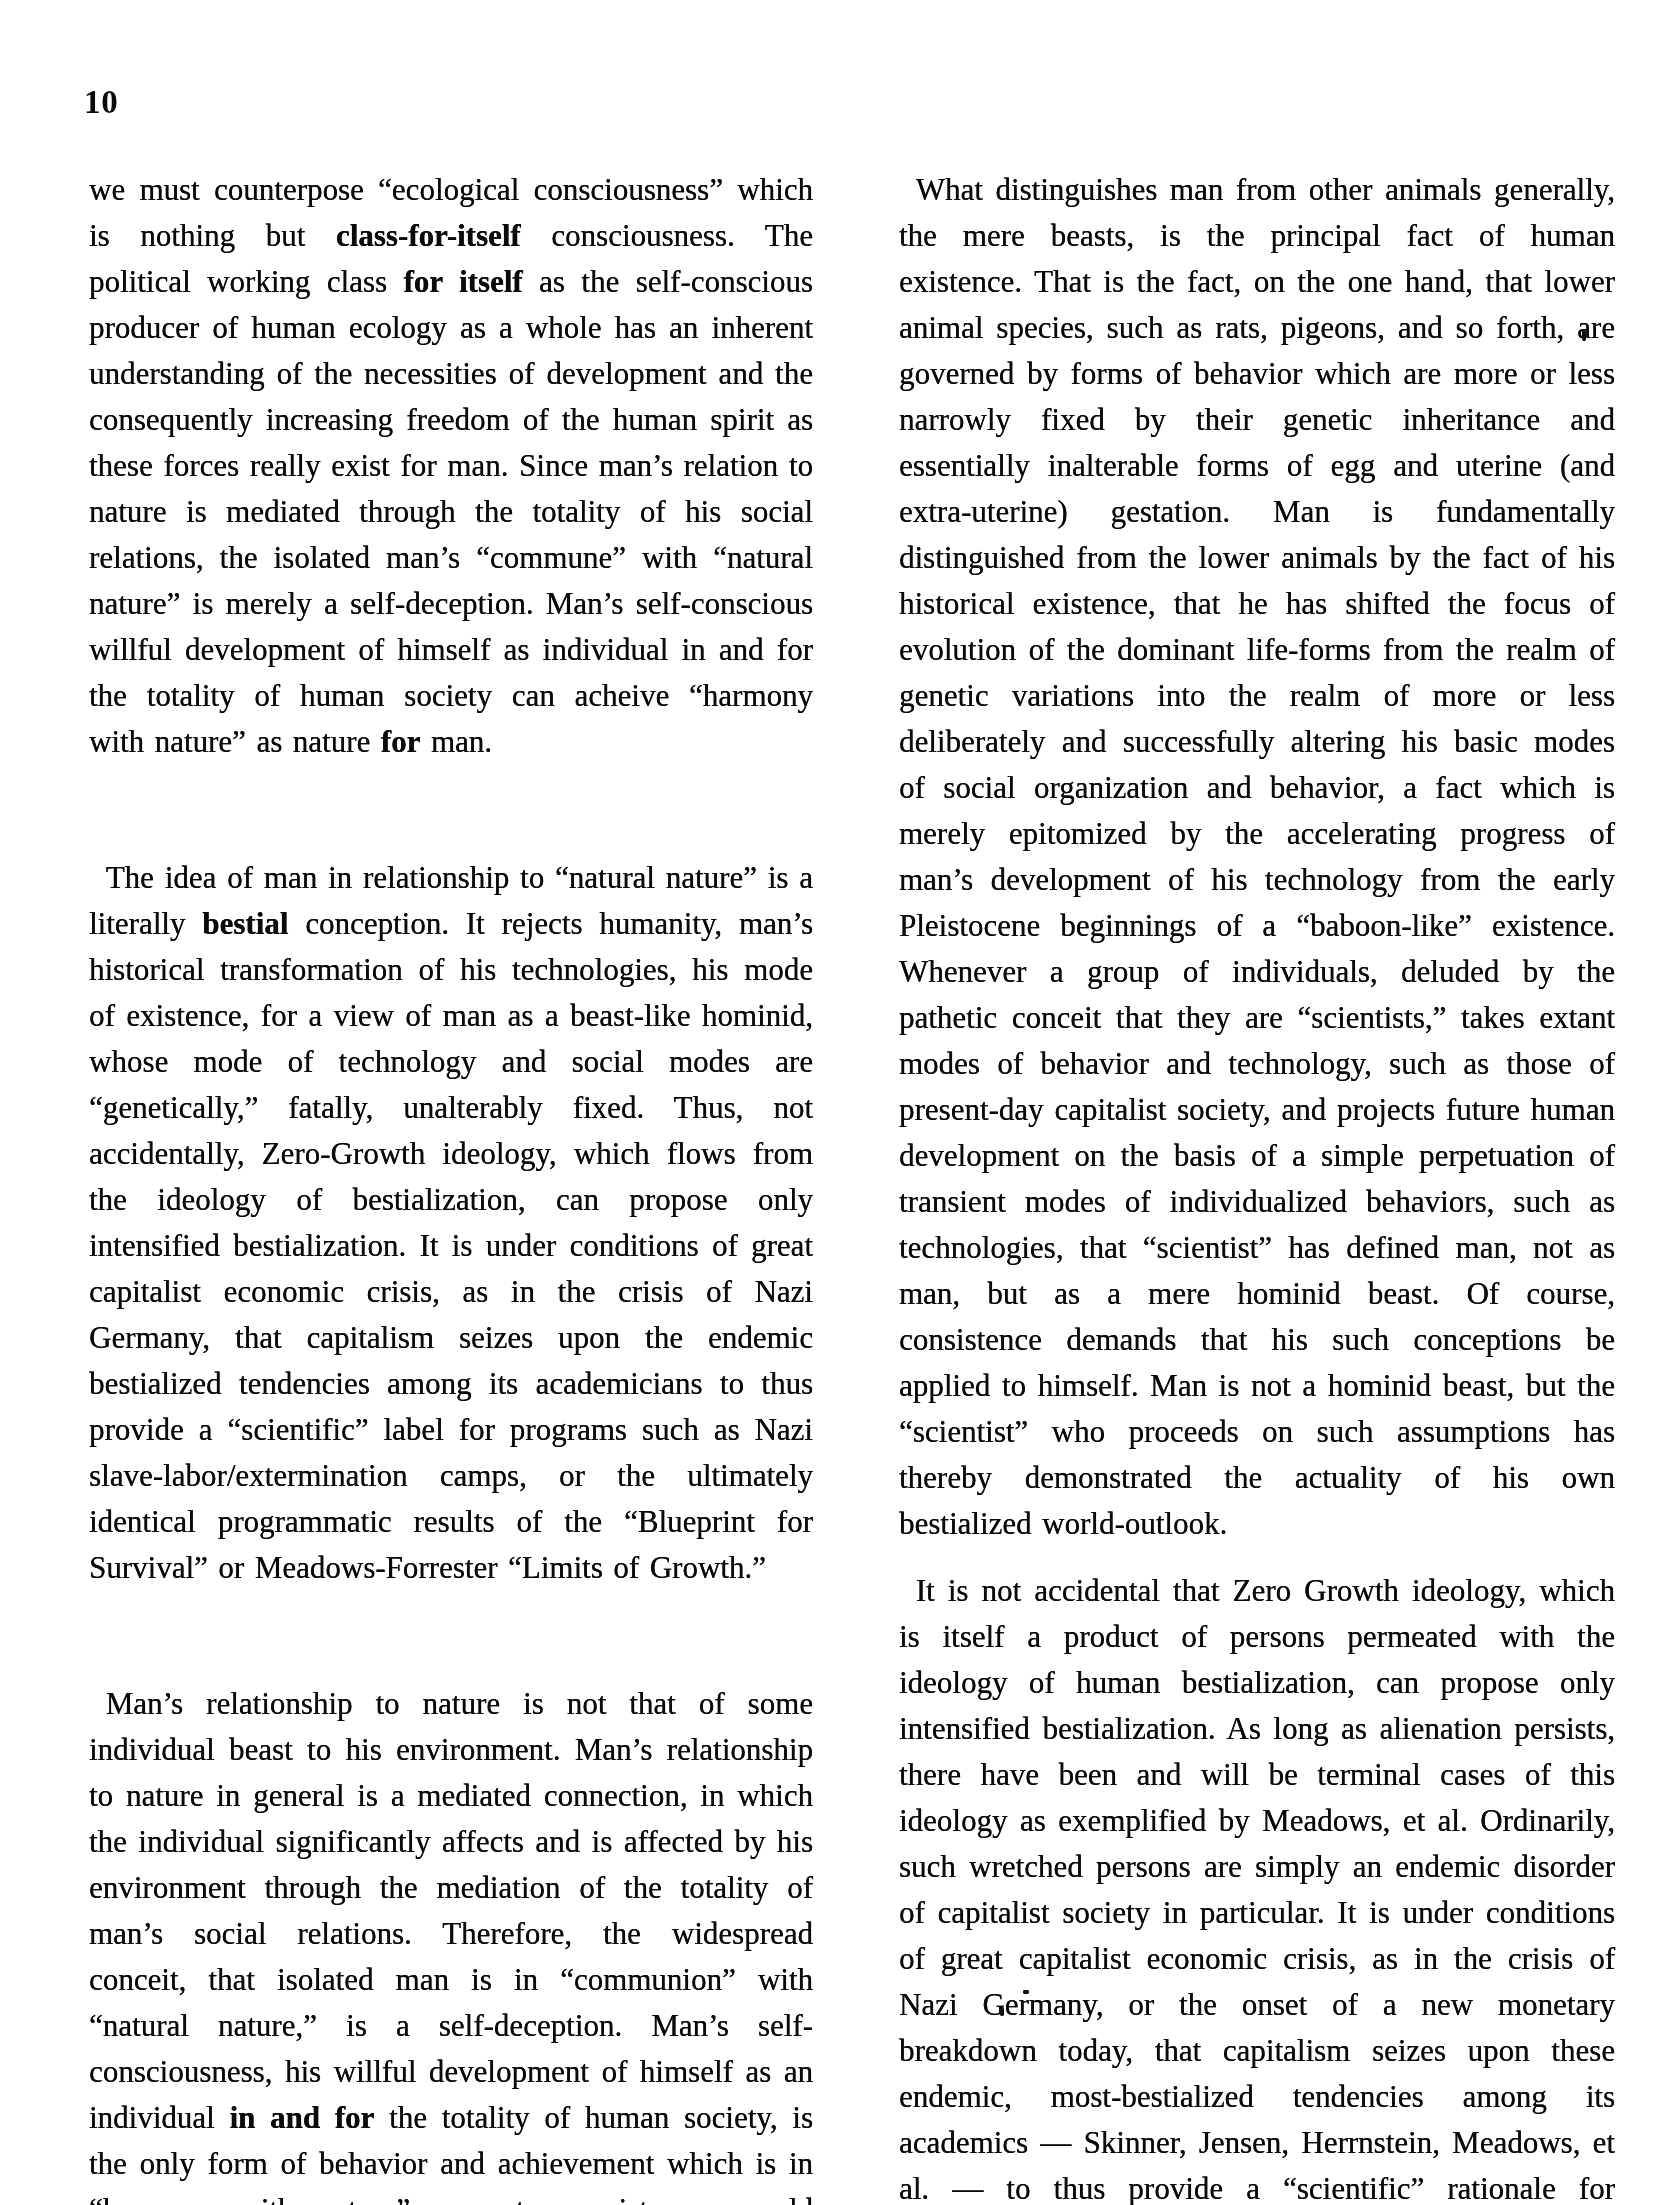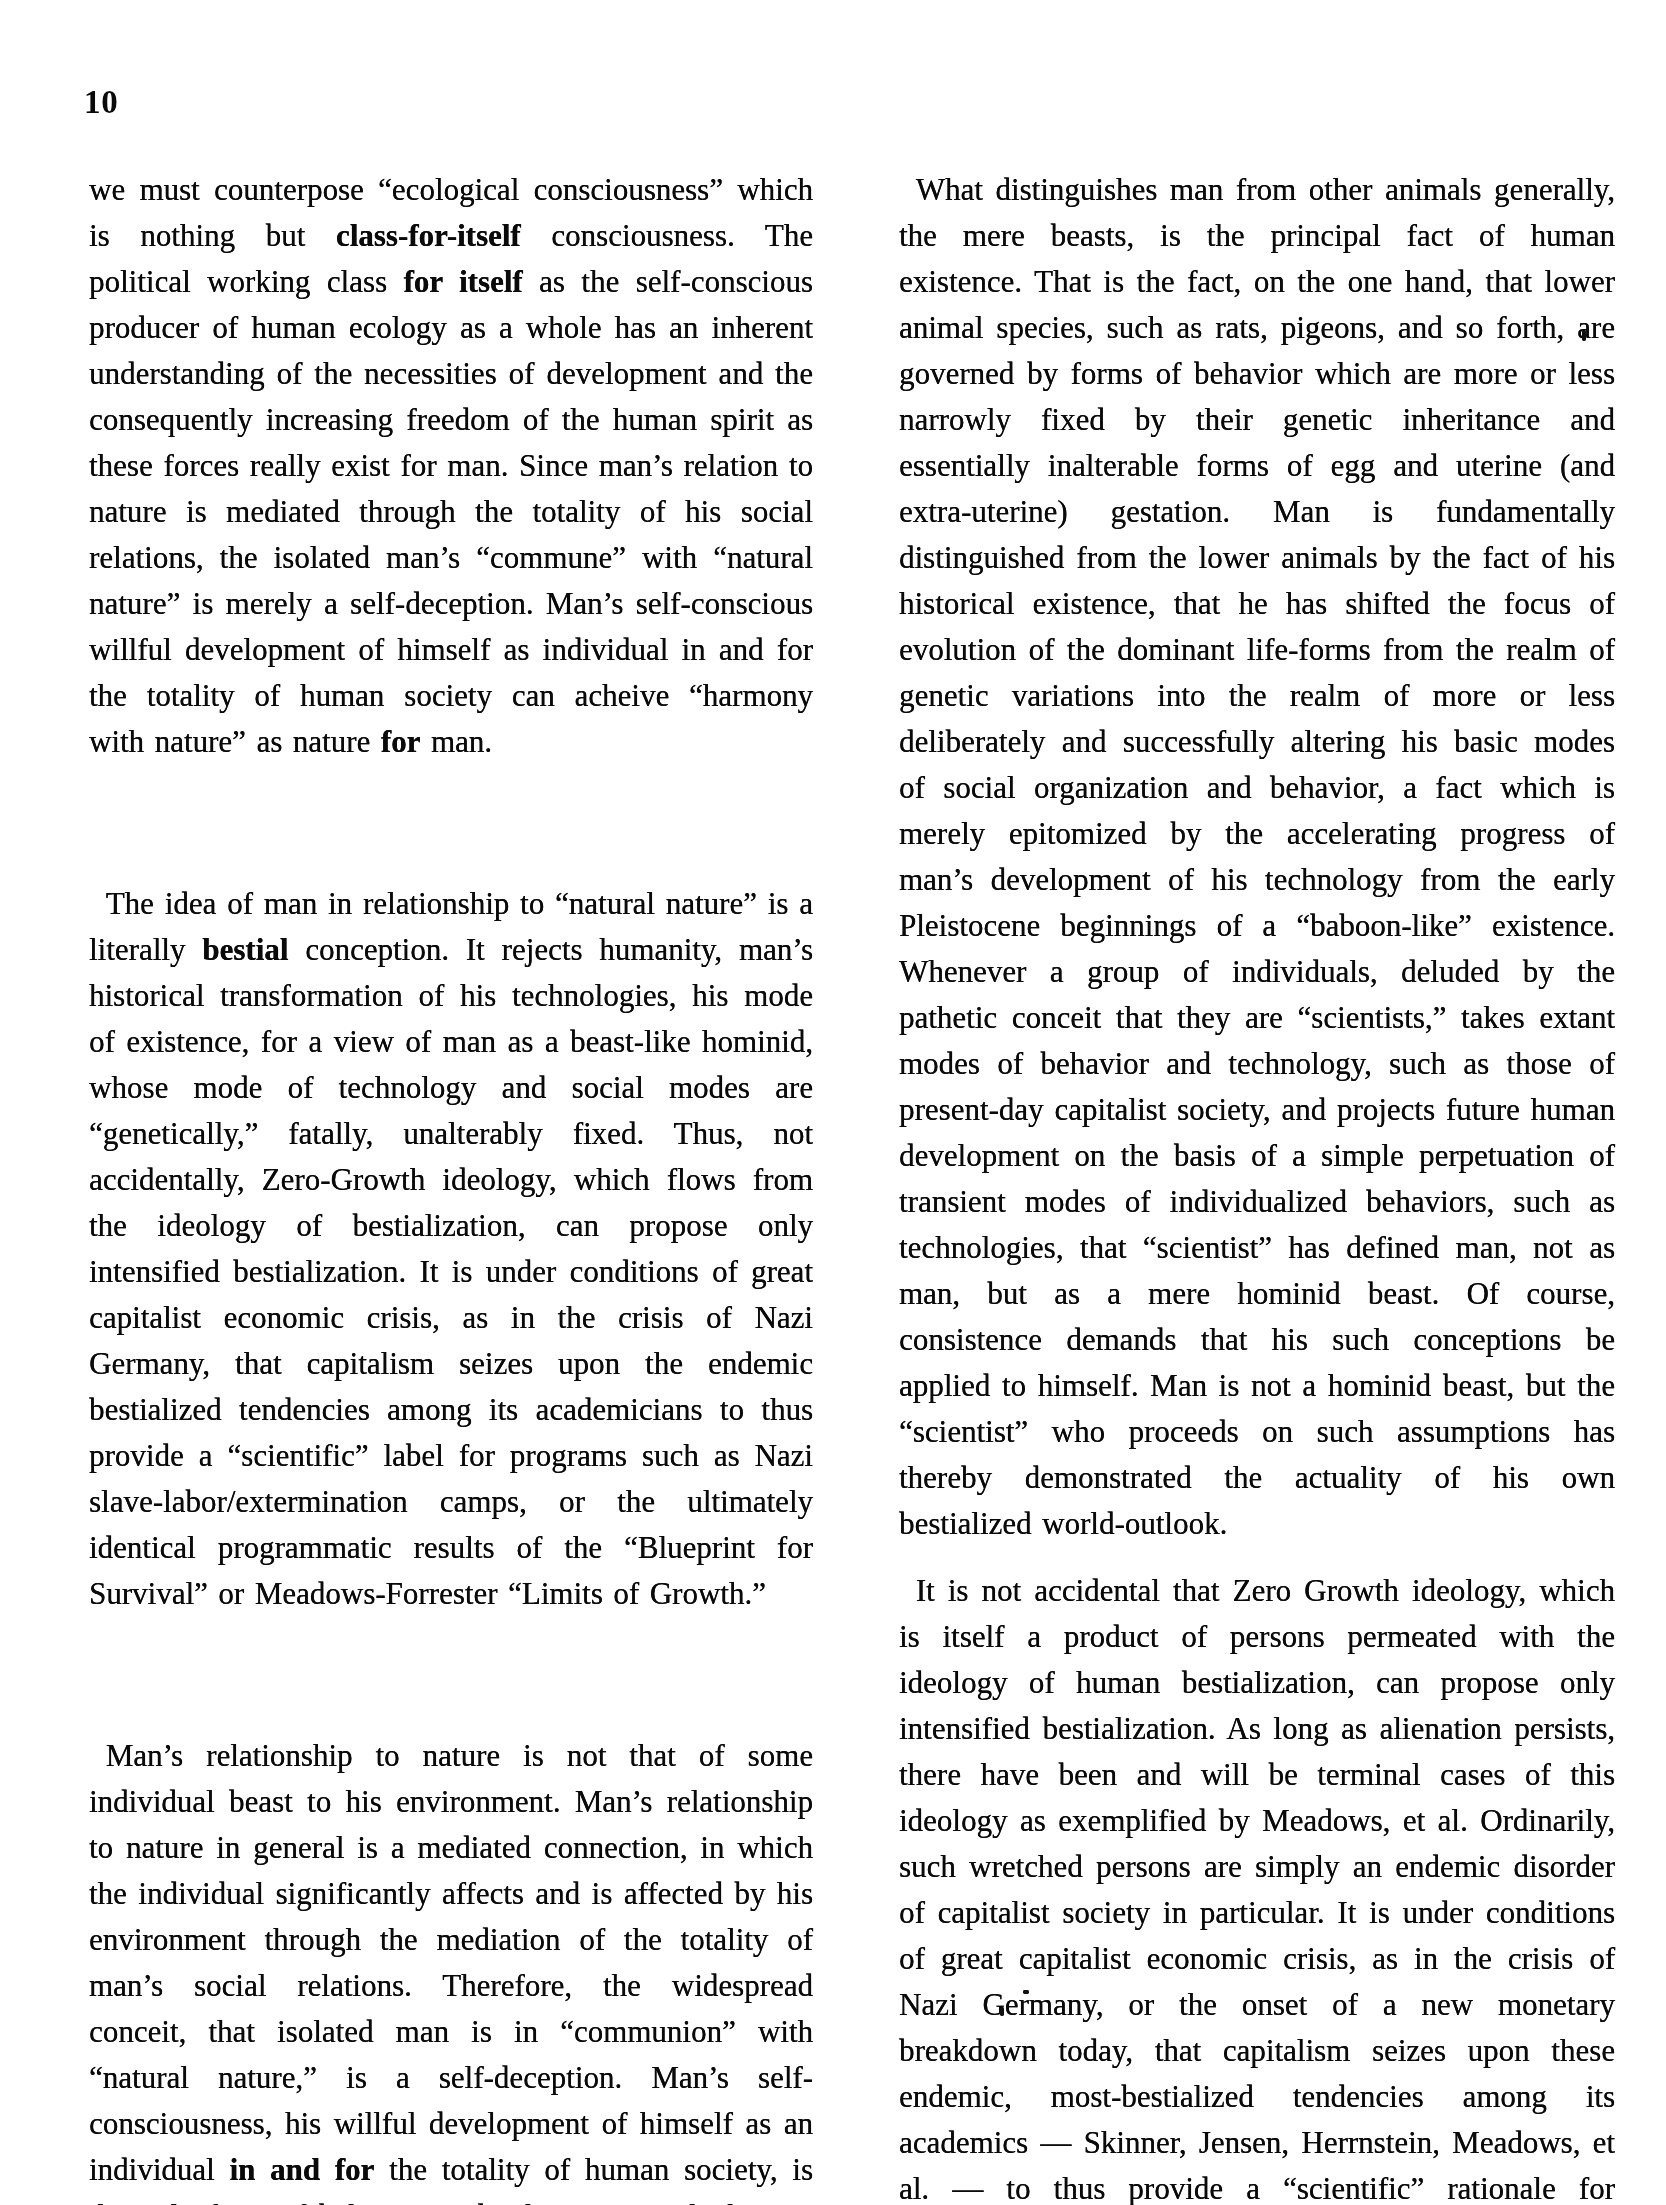--- a/index.html
+++ b/index.html
@@ -33,21 +33,21 @@
     word-spacing: 2.8px;
     text-shadow: 0.2px 0.1px 0 currentColor;
   }
   .col-left  { left: 89px;  width: 724px; }
   .col-right { left: 899px; width: 716px; }
   p.para {
     margin: 0;
     padding: 0;
   }
   p.para.indent { text-indent: 16.7px; }
-  p.para.gap-large { margin-top: 116px; }
+  p.para.gap-large { margin-top: 90px; }
   p.para.gap-small { margin-top: 21px; }
   .b { font-weight: 700; }
   .speck {
     position: absolute;
     background: #111;
     border-radius: 1.4px;
   }
 </style>
 </head>
 <body>

